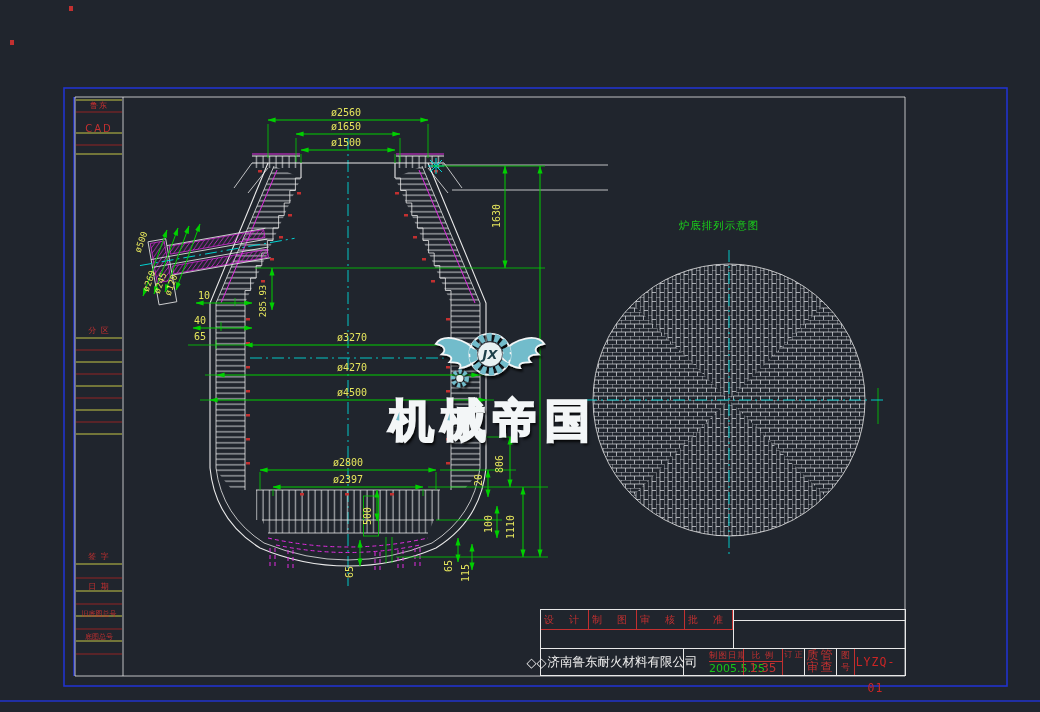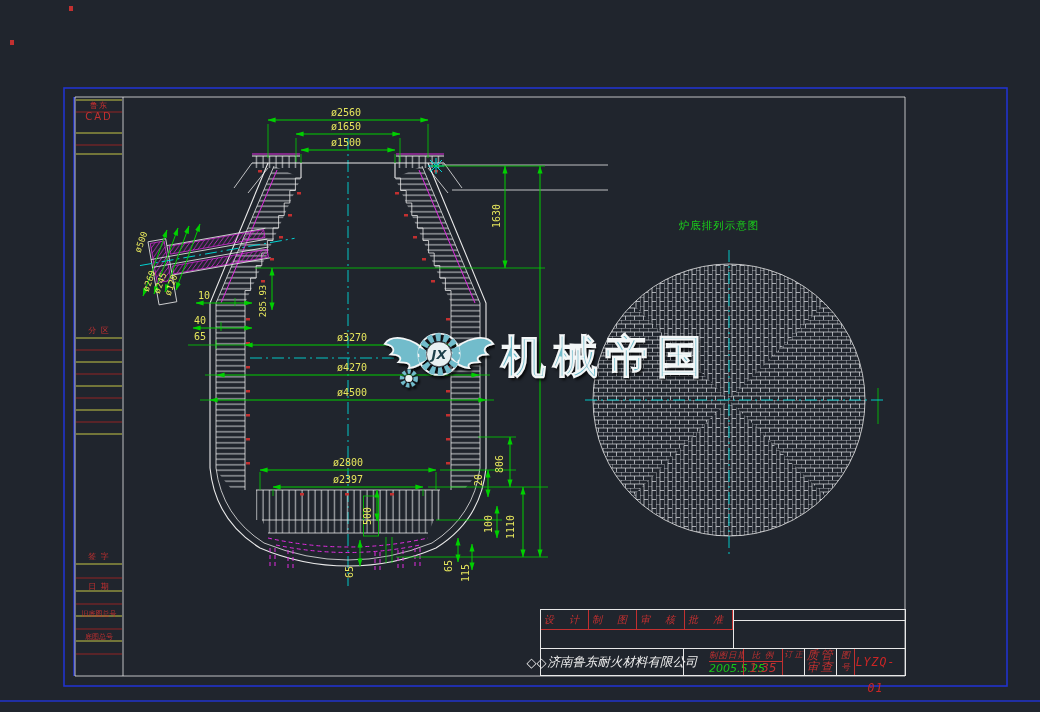--- a/index.html
+++ b/index.html
@@ -20,21 +20,21 @@
   .dimsmall{font-size:9px}
   .lblgreen{fill:#1ad51a;font:10.5px "DejaVu Sans",sans-serif;text-anchor:middle;letter-spacing:1px}
   
   .sb-label{position:absolute;left:76px;width:46px;text-align:center;color:#c23030;
             font-size:8px;line-height:10px;letter-spacing:1px;white-space:nowrap;overflow:hidden}
   .sb-cad{font-size:10px;letter-spacing:2px}
   .sb-tiny{font-size:7px;letter-spacing:0}
   
   #tb{position:absolute;left:540px;top:609px;width:366px;height:67px;
       border:1px solid #e8e8e8;box-sizing:border-box;z-index:3;}
-  #tb .cell{position:absolute;box-sizing:border-box;font-style:italic;}
+  #tb .cell{position:absolute;box-sizing:border-box;}
   .tb-sig{top:0;height:20px;width:48px;border-right:1px solid #c23030;border-bottom:1px solid #c23030;
           color:#c23030;font-size:10px;letter-spacing:6px;text-align:center;line-height:20px;white-space:nowrap;overflow:hidden}
   #tb .sigrow2{left:0;top:20px;width:192px;height:19px;border-bottom:1px solid #e8e8e8;}
   #tb .titlearea{left:192px;top:0;width:172px;height:39px;border-left:1px solid #e8e8e8;border-bottom:1px solid #e8e8e8;}
   #tb .titlestrip{position:absolute;left:0;top:0;width:100%;height:11px;border-bottom:1px solid #e8e8e8;box-sizing:border-box}
   #tb .titletext{position:absolute;left:0;top:13px;width:100%;text-align:center;color:#f0f0f0;
                  font-size:15px;letter-spacing:2px;white-space:nowrap}
   #tb .company{left:0;top:39px;width:142px;height:26px;color:#f0f0f0;font-size:12.5px;
                display:flex;align-items:center;justify-content:center;white-space:nowrap}
   #tb .logo-diamond{font-size:13px;margin-right:1px;color:#f0f0f0}
@@ -48,23 +48,23 @@
   #tb .scalecell .fvalue{color:#c23030;font-size:12px}
   #tb .revcell{left:241px;width:22px;border-left:1px solid #c23030;color:#c23030;font-size:8px;
                text-align:center;line-height:12px;letter-spacing:0}
   #tb .qacell{left:263px;width:32px;border-left:1px solid #e8e8e8;color:#c23030;font-size:12px;
               text-align:center;line-height:12px;letter-spacing:2px}
   #tb .dnlabel{left:295px;width:18px;border-left:1px solid #e8e8e8;color:#c23030;font-size:9px;
                text-align:center;line-height:12px}
   #tb .dnvalue{left:313px;width:42px;border-left:1px solid #c23030;color:#cc2525;font-size:11.5px;
                text-align:center;line-height:26px;letter-spacing:1px;font-family:"DejaVu Sans Mono",monospace}
   
-  #wm{position:absolute;left:383px;top:314px;z-index:4;display:flex;align-items:center;pointer-events:none;}
+  #wm{position:absolute;left:383px;top:314px;z-index:4;display:flex;align-items:center;pointer-events:none;flex-direction:column;}
   #wm .wmtext{margin-left:6px;text-align:center;color:#72bccb;}
-  #wm .cn{font-size:45px;font-weight:normal;letter-spacing:7px;line-height:1;
+  #wm .cn{font-size:45px;font-weight:bold;letter-spacing:7px;line-height:1;
           -webkit-text-stroke:2.2px #f3f6f7;
           text-shadow:2px 3px 3px rgba(0,0,0,.95),0 0 2px rgba(0,0,0,.8);white-space:nowrap}
   .url{font-size:22px;font-weight:bold;letter-spacing:3px;margin-top:3px;
           -webkit-text-stroke:1.2px #f3f6f7;
           text-shadow:2px 2px 2px rgba(0,0,0,.95);white-space:nowrap}
 </style>
 </head>
 <body>
 
 <div id="app">
@@ -262,21 +262,21 @@
       <polygon points="729,400 888,559 570,559" fill="url(#brickV)"></polygon>
       <polygon points="729,400 570,241 570,559" fill="url(#brickH)"></polygon>
     </g>
     <circle cx="729" cy="400" r="136" class="w2"></circle>
     <path class="c" d="M729 250 V556 M585 400 H884"></path>
     <text class="lblgreen" x="719" y="229">炉底排列示意图</text>
   </g>
 </svg>
 
 <div class="sb-label" style="top:101px">鲁东</div>
-<div class="sb-label sb-cad" style="top:112px">CAD</div>
+<div class="sb-label sb-cad" style="top:124px">CAD</div>
 <div class="sb-label" style="top:326px">分 区</div>
 <div class="sb-label" style="top:552px">签 字</div>
 <div class="sb-label" style="top:582px">日 期</div>
 <div class="sb-label sb-tiny" style="top:609px">旧底图总号</div>
 <div class="sb-label sb-tiny" style="top:632px">底图总号</div>
 
 <div id="tb">
   <div class="cell tb-sig" style="left:0">设 计</div>
   <div class="cell tb-sig" style="left:48px">制 图</div>
   <div class="cell tb-sig" style="left:96px">审 核</div>

